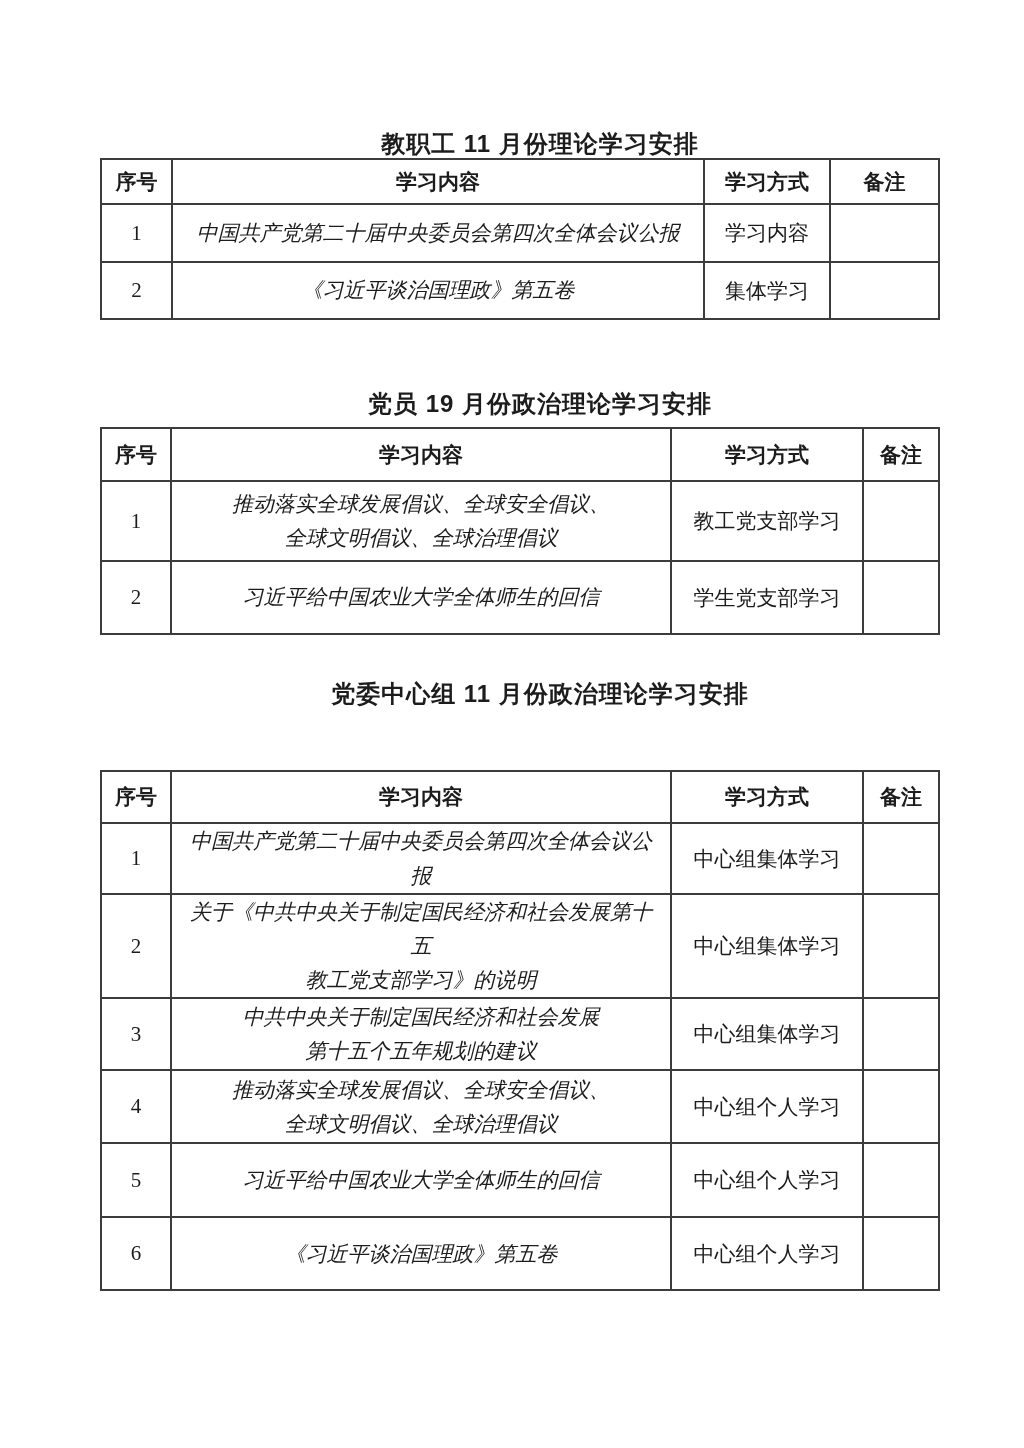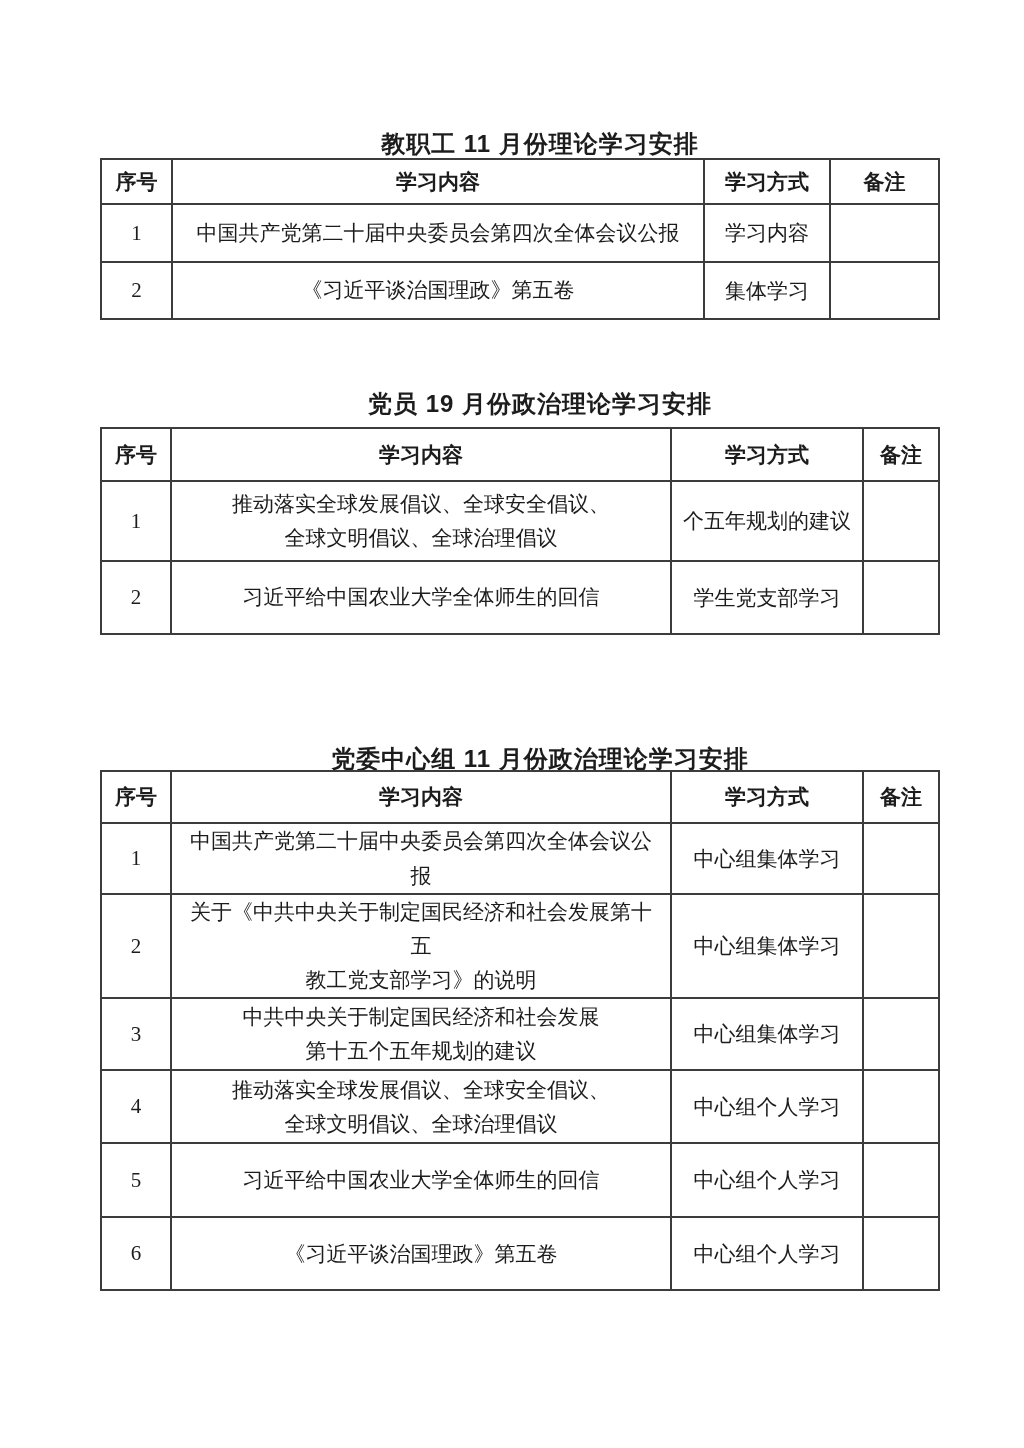--- a/index.html
+++ b/index.html
@@ -25,28 +25,28 @@
     border:2px solid #3c3c3c;
     text-align:center;vertical-align:middle;
     padding:0 8px;box-sizing:border-box;
     overflow:hidden;
   }
   table.sched th{
     font-size:21px;font-weight:bold;
     font-family:"Liberation Serif","DejaVu Serif",serif;
   }
   table.sched td{font-size:21px;font-weight:normal;}
-  td.cell-content{white-space:pre-line;line-height:1.62;}
+  td.cell-content{white-space:pre-line;line-height:1.62;font-style:italic;}
   td.cell-no{font-size:20px;}
   #t1{top:158px;}
   #t2{top:427px;}
   #t3{top:770px;}
   #title1{top:128px;}
   #title2{top:388px;}
-  #title3{top:743px;}
+  #title3{top:678px;}
 </style>
 </head>
 <body>
 
 <div id="title1" class="doc-title">教职工 11 月份理论学习安排</div>
 <table id="t1" class="sched">
   <colgroup>
       <col style="width:71px">
       <col style="width:532px">
       <col style="width:126px">
@@ -86,21 +86,21 @@
       <tr style="height:53px">
     <th>序号</th>
     <th>学习内容</th>
     <th>学习方式</th>
     <th>备注</th>
   </tr>
   <tr style="height:80px">
     <td class="cell-no">1</td>
     <td class="cell-content">推动落实全球发展倡议、全球安全倡议、
 全球文明倡议、全球治理倡议</td>
-    <td>个五年规划的建议</td>
+    <td>教工党支部学习</td>
     <td></td>
   </tr>
   <tr style="height:73px">
     <td class="cell-no">2</td>
     <td class="cell-content">习近平给中国农业大学全体师生的回信</td>
     <td>学生党支部学习</td>
     <td></td>
   </tr>
 </tbody>
   </table>

